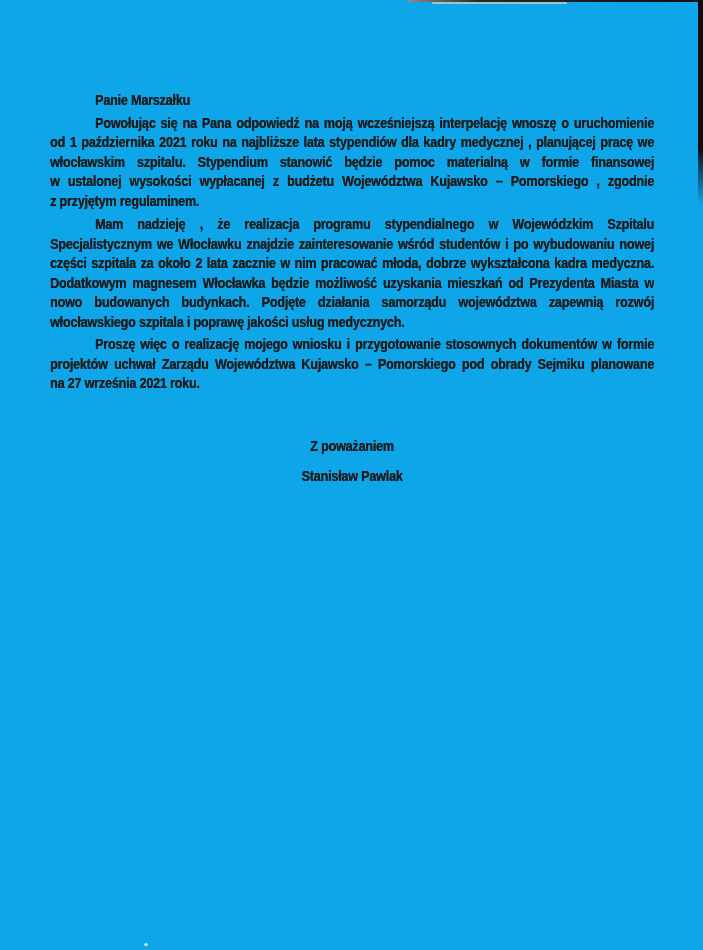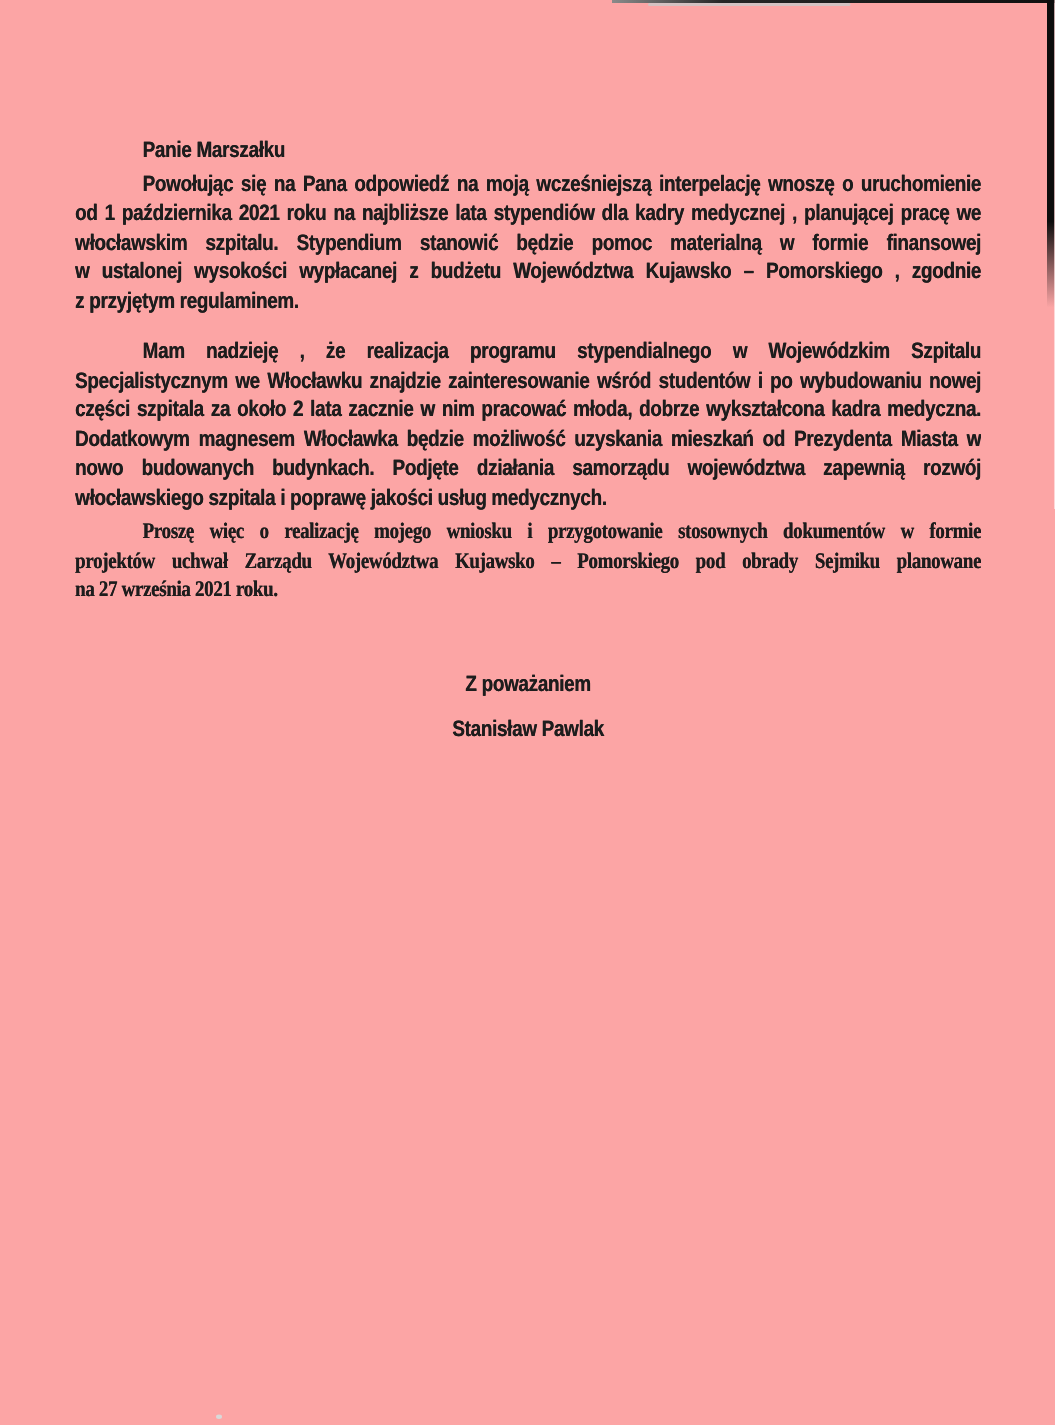--- a/index.html
+++ b/index.html
@@ -10,21 +10,21 @@
   body {
     width: 703px;
     height: 950px;
     position: relative;
     overflow: hidden;
     font-family: "Liberation Sans", "DejaVu Sans", sans-serif;
   }
   .page {
     position: absolute;
     inset: 0;
-    background: #fca5a5;
+    background: #0ea5e9;
   }
   
   .artifact-top-line {
     position: absolute;
     top: 0;
     left: 408px;
     width: 295px;
     height: 2px;
     background: linear-gradient(to right, #8a8a8a, #262626 25%, #101010);
   }
@@ -71,22 +71,22 @@
     line-height: 19.5px;
     height: 19.5px;
     overflow: hidden;
     transform: scaleY(1.18);
   }
   .salutation {
     margin-top: 91px;
     padding-left: 45px;
   }
   .body .paragraph:nth-child(1) { margin-top: 3px; }
-  .body .paragraph:nth-child(2) { margin-top: 14px; }
-  .body .paragraph:nth-child(3) { margin-top: 3px; font-family: Liberation Serif, serif; }
+  .body .paragraph:nth-child(2) { margin-top: 4px; }
+  .body .paragraph:nth-child(3) { margin-top: 3px; }
   .paragraph .line {
     text-align: justify;
     text-align-last: justify;
   }
   .paragraph .line.indent { padding-left: 45px; }
   .paragraph .line.last { text-align-last: left; }
   .closing {
     margin-top: 43px;
     text-align: center;
   }

